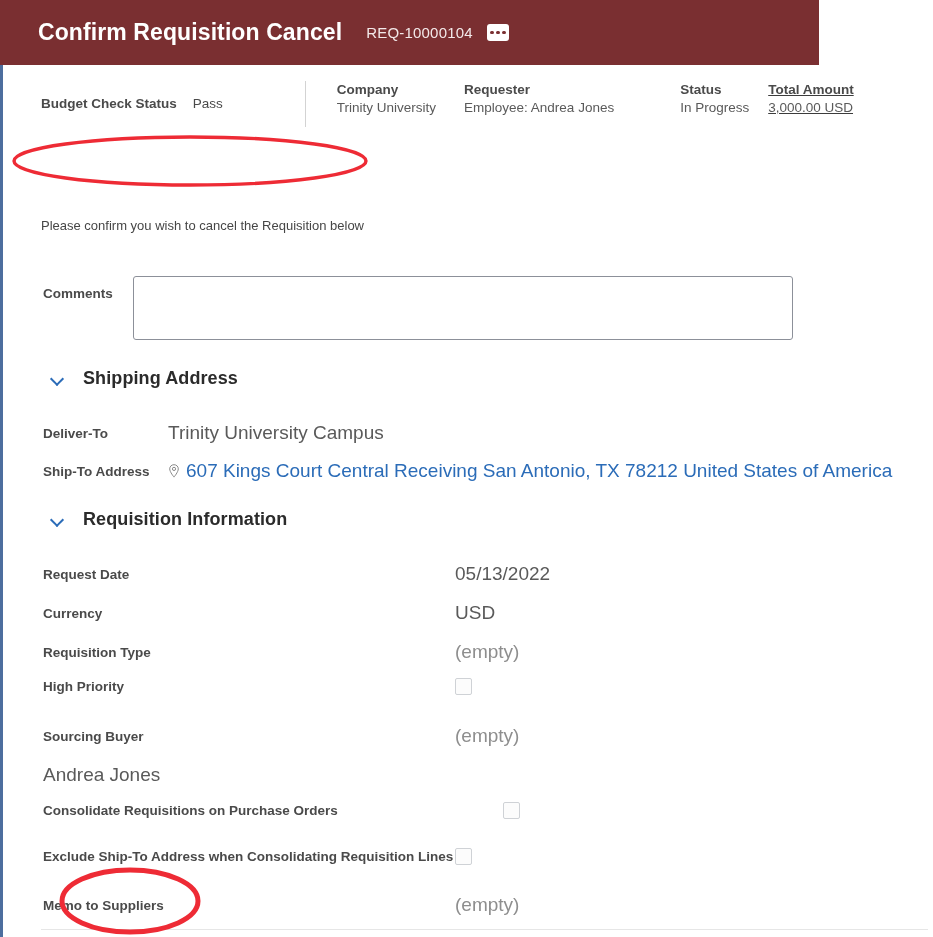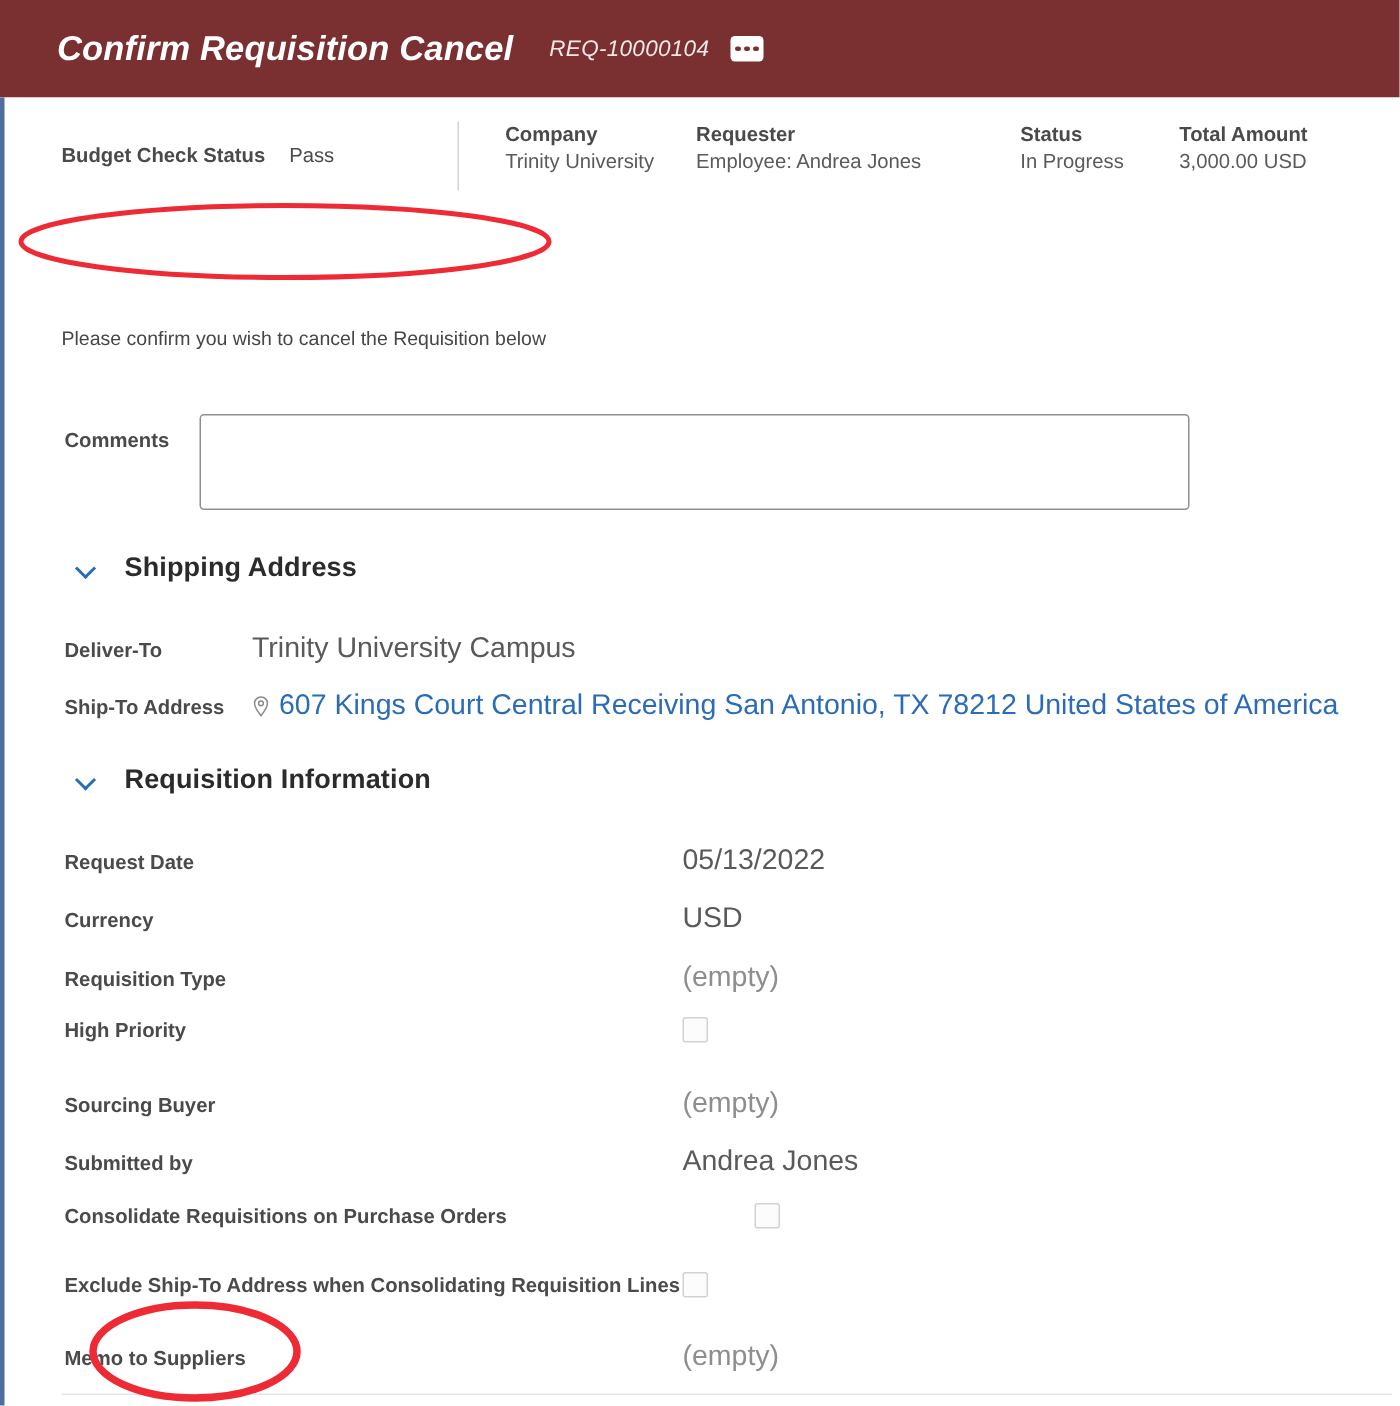--- a/index.html
+++ b/index.html
@@ -13,25 +13,24 @@
     font-family: "Liberation Sans", sans-serif;
     color: #3c3c3c;
     overflow: hidden;
     position: relative;
   }
 
   
   .titlebar {
     position: absolute;
     left: 0; top: 0;
-    width: 933px; height: 65px;
+    width: 819px; height: 65px;
     background: #7a2f31;
     display: flex;
     align-items: center;
-    font-style: italic;
   }
   .titlebar-title {
     margin-left: 38px;
     font-size: 23px;
     font-weight: bold;
     color: #ffffff;
     letter-spacing: .1px;
   }
   .titlebar-ref {
     margin-left: 24px;
@@ -106,21 +105,21 @@
   }
   .sum-block .val {
     font-size: 13.5px;
     color: #5a5a5a;
     white-space: nowrap;
     line-height: 19px;
   }
   .sum-block.company { margin-left: 31px; }
   .sum-block.requester { margin-left: 28px; }
   .sum-block.status { margin-left: 66px; }
-  .sum-block.total { margin-left: 37px; }
+  .sum-block.total { margin-left: 19px; text-decoration: underline; }
 
   
   .confirm-msg {
     position: absolute;
     left: 38px; top: 153px;
     font-size: 13px;
     color: #464646;
   }
 
   
@@ -343,21 +342,20 @@
       <span class="cb"></span>
     </span>
   </div>
 
   <div class="frow req-row" id="row-sourcing-buyer">
     <span class="f-label">Sourcing Buyer</span>
     <span class="f-value empty">(empty)</span>
   </div>
 
   <div class="frow req-row" id="row-submitted-by">
-    <span class="f-label">Submitted by</span>
     <span class="f-value">Andrea Jones</span>
   </div>
 
   <div class="frow req-row" id="row-consolidate">
     <span class="f-label">Consolidate Requisitions on Purchase Orders</span>
     <span class="f-value">
       <span class="cb"></span>
     </span>
   </div>
 

